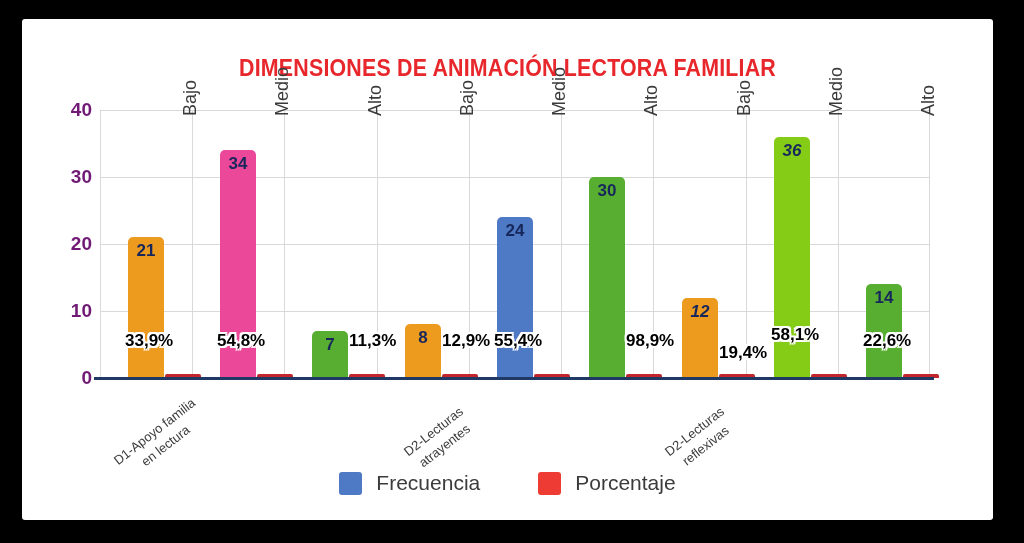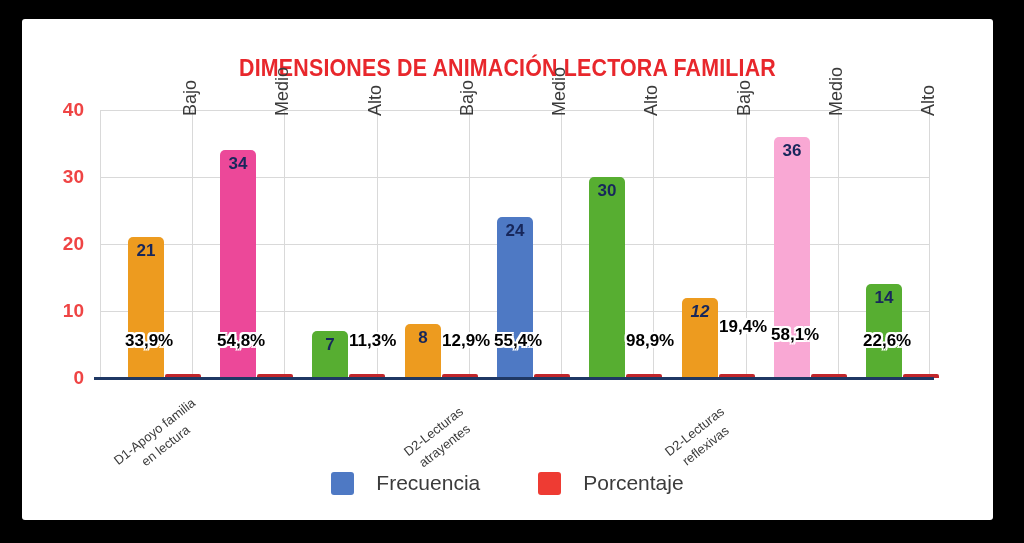--- a/index.html
+++ b/index.html
@@ -77,24 +77,24 @@
     position: absolute;
     left: -6px;
     top: 267px;
     width: 840px;
     height: 3px;
     background: #1F3864;
   }
 
   .ytick {
     position: absolute;
-    right: 8px;
+    right: 0;
     width: 40px;
     text-align: right;
-    color: #ef4444;
+    color: #701a75;
     font-size: 19px;
     font-weight: bold;
     transform: translateY(-50%);
   }
   #yaxis {
     position: absolute;
     left: 20px;
     top: 91px;
     width: 50px;
     height: 268px;
@@ -162,21 +162,21 @@
     top: 452px;
     width: 971px;
     display: flex;
     justify-content: center;
     align-items: center;
     gap: 58px;
   }
   .legend-item {
     display: flex;
     align-items: center;
-    gap: 22px;
+    gap: 14px;
   }
   .legend-swatch {
     width: 23px;
     height: 23px;
     border-radius: 3px;
   }
   .legend-text {
     color: #3b3b3b;
     font-size: 21px;
   }
@@ -253,24 +253,24 @@
         <span class="bar-value">30</span>
       </div>
       <div class="bar pct" style="left:526px; height:4px;"></div>
       <div class="pct-label" style="left:526px; top:221px;">98,9%</div>
       <div class="level-label" style="left:541px; top:6px; height:0;">Alto</div>
 
       <div class="bar freq" style="left:582px; height:80px; background:#ED9B1F;font-style:italic;">
         <span class="bar-value">12</span>
       </div>
       <div class="bar pct" style="left:619px; height:4px;"></div>
-      <div class="pct-label" style="left:619px; top:207px;">19,4%</div>
+      <div class="pct-label" style="left:619px; top:233px;">19,4%</div>
       <div class="level-label" style="left:634px; top:6px; height:0;">Bajo</div>
 
-      <div class="bar freq" style="left:674px; height:241px; background:#f9a8d4;">
+      <div class="bar freq" style="left:674px; height:241px; background:#84cc16;font-style:italic;">
         <span class="bar-value">36</span>
       </div>
       <div class="bar pct" style="left:711px; height:4px;"></div>
       <div class="pct-label" style="left:671px; top:215px;">58,1%</div>
       <div class="level-label" style="left:726px; top:6px; height:0;">Medio</div>
 
       <div class="bar freq" style="left:766px; height:94px; background:#57AE31;">
         <span class="bar-value">14</span>
       </div>
       <div class="bar pct" style="left:803px; height:4px;"></div>

